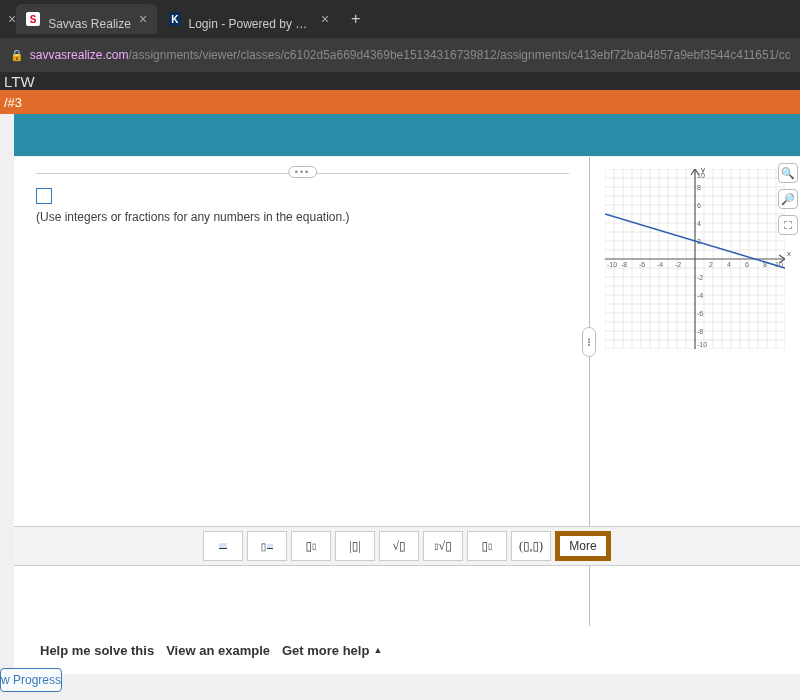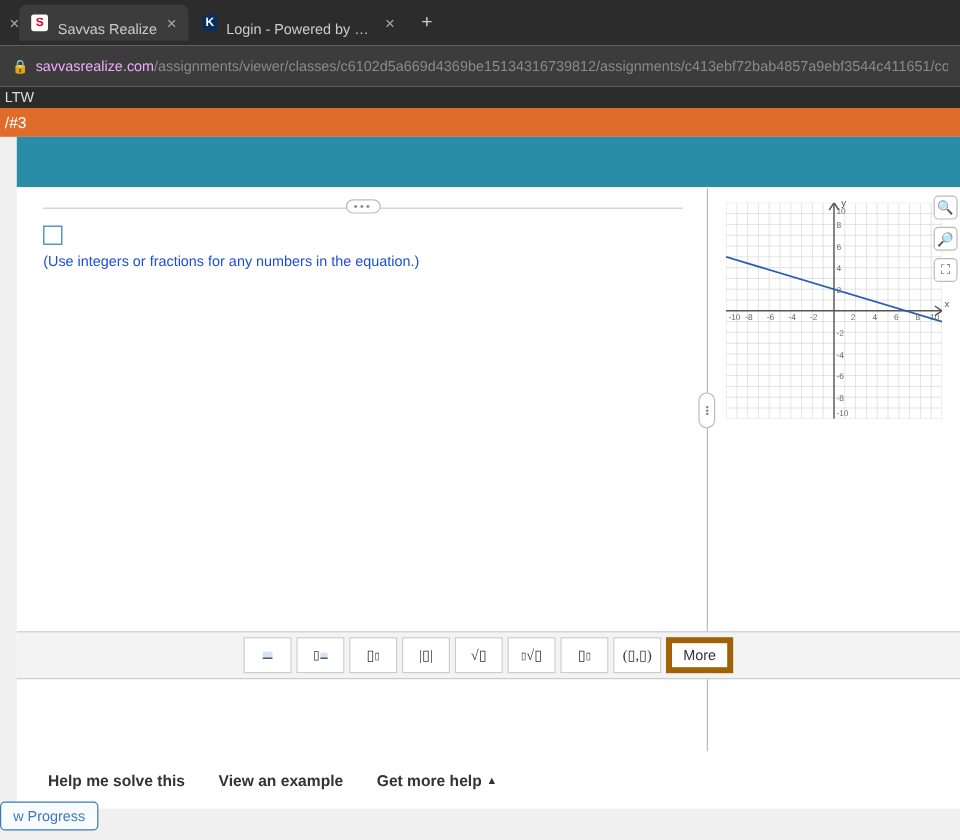--- a/index.html
+++ b/index.html
@@ -54,21 +54,21 @@
   }
   .lock-icon { font-size: 11px; color: #aaa; }
   .url { white-space: nowrap; overflow: hidden; }
   .url .host { color: #f0abfc; }
   .url .path { color: #8a8a8a; }
 
   
   .row-dark {
     background: #2b2b2b;
     color: #ddd;
-    font-size: 12px;
+    font-size: 15px;
     height: 18px;
     display: flex; align-items: center; padding-left: 4px;
   }
   .row-orange {
     background: #e06c2b;
     color: #fff;
     font-size: 13px;
     height: 24px;
     display: flex; align-items: center; padding-left: 4px;
   }
@@ -116,21 +116,21 @@
     cursor: pointer;
   }
   .answer-box {
     width: 16px; height: 16px;
     border: 1.5px solid #2e7bbd;
     display: inline-block;
     margin-bottom: 2px;
   }
   .hint {
     font-size: 12px;
-    color: #1d4ed8;
+    color: #404040;
   }
   .divider-v {
     width: 1px;
     background: #bbb;
     position: relative;
   }
   .divider-v .handle {
     position: absolute;
     top: 170px; left: -7px;
     width: 14px; height: 30px;
@@ -203,38 +203,38 @@
     font-size: 12px; color:#333; cursor:pointer;
   }
 
   
   .help-row {
     background: #fff;
     margin-left: 14px;
     height: 48px;
     display: flex;
     align-items: center;
-    gap: 28px;
+    gap: 12px;
     padding-left: 26px;
     font-size: 13px;
     font-weight: 600;
     color: #333;
   }
   .help-link { cursor: pointer; display:flex; align-items:center; gap:4px; }
   .caret-up { font-size: 9px; }
 
   
   .progress-btn {
     position: absolute;
     left: 0; bottom: 8px;
     border: 1px solid #3a7ab8;
     color: #3a7ab8;
     background: #f8fbff;
     border-radius: 4px;
-    padding: 4px 10px;
+    padding: 4px 0;
     font-size: 12px;
     cursor: pointer;
   }
 
   .sup { font-size: 8px; vertical-align: super; }
   .sub { font-size: 8px; vertical-align: sub; }
 </style>
 </head>
 <body>
 

